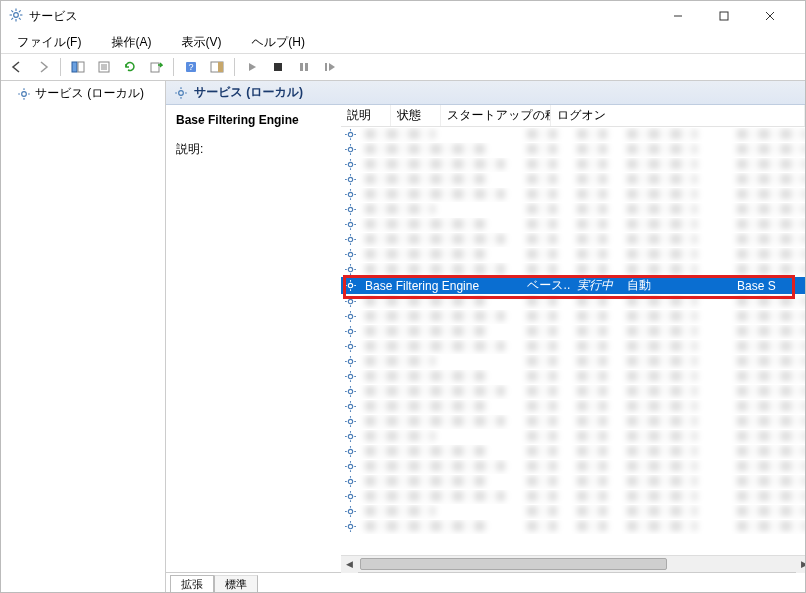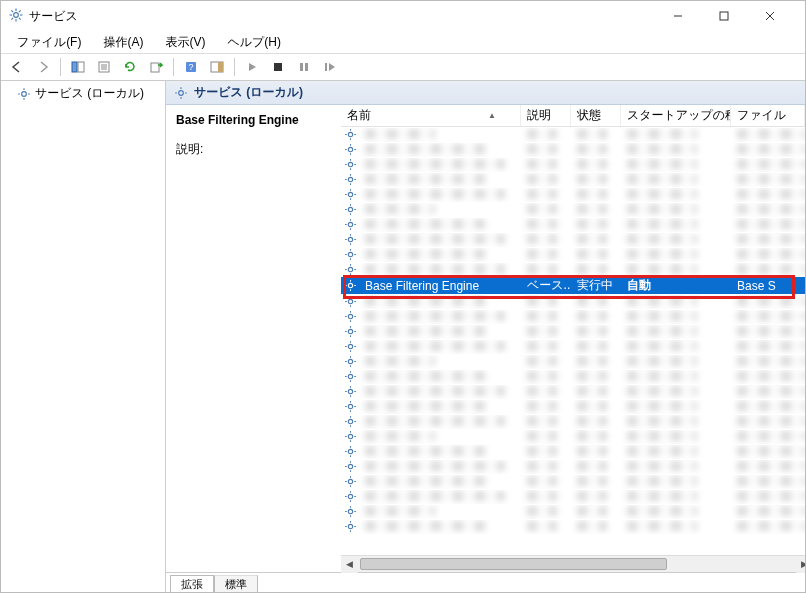--- a/index.html
+++ b/index.html
@@ -35,21 +35,21 @@
     justify-content: center;
     font-size: 14px;
     color: #333;
   }
   
   .menubar {
     height: 22px;
     display: flex;
     align-items: center;
     padding: 0 6px;
-    gap: 2px;
+    gap: 10px;
   }
   .menu-item {
     padding: 2px 10px;
   }
   
   .toolbar {
     height: 28px;
     border-top: 1px solid #ddd;
     border-bottom: 1px solid #ccc;
     display: flex;
@@ -172,22 +172,22 @@
     align-items: center;
   }
   .row .cell {
     padding: 0 6px;
     overflow: hidden;
     white-space: nowrap;
   }
   .row .gear-icon { width: 18px; display:flex; align-items:center; justify-content:center; }
   .row .c-name { width: 162px; }
   .row .c-desc { width: 50px; }
-  .row .c-status { width: 50px; }
-  .row .c-startup { width: 110px; font-weight: bold; }
+  .row .c-status { width: 50px; font-style: italic; }
+  .row .c-startup { width: 110px; }
   .row .c-logon { flex: 1; }
   .blur {
     filter: blur(3px);
     color: #555;
     background: repeating-linear-gradient(90deg, rgba(0,0,0,0.14) 0px, rgba(0,0,0,0.14) 10px, rgba(0,0,0,0.02) 10px, rgba(0,0,0,0.02) 22px);
     height: 10px;
     border-radius: 2px;
     display: inline-block;
   }
   .blur.short { width: 70px; }
@@ -418,28 +418,24 @@
     </div>
 
     <div class="right-body">
       <div class="detail-pane">
         <div class="detail-title">Base Filtering Engine</div>
         <div class="detail-label">説明:</div>
       </div>
 
       <div class="list-pane">
         <div class="col-headers">
-          <div class="col name">
-              <span>名前</span>
-              <span class="sort-arrow">▲</span>
-            </div>
           <div class="col desc">説明</div>
           <div class="col status">状態</div>
           <div class="col startup">スタートアップの種類</div>
-          <div class="col logon">ファイル</div>
+          <div class="col logon">ログオン</div>
         </div>
 
         <div class="list-wrap">
           <div class="rows-region">
             <div class="rows" id="rows-container">
                 <div class="row">
                   <span class="gear-icon">
                     <svg class="row-gear" viewBox="0 0 24 24">
                       <circle cx="12" cy="12" r="4" fill="none" stroke="#4a7db7" stroke-width="2"></circle>
                       <g stroke="#4a7db7" stroke-width="2">

